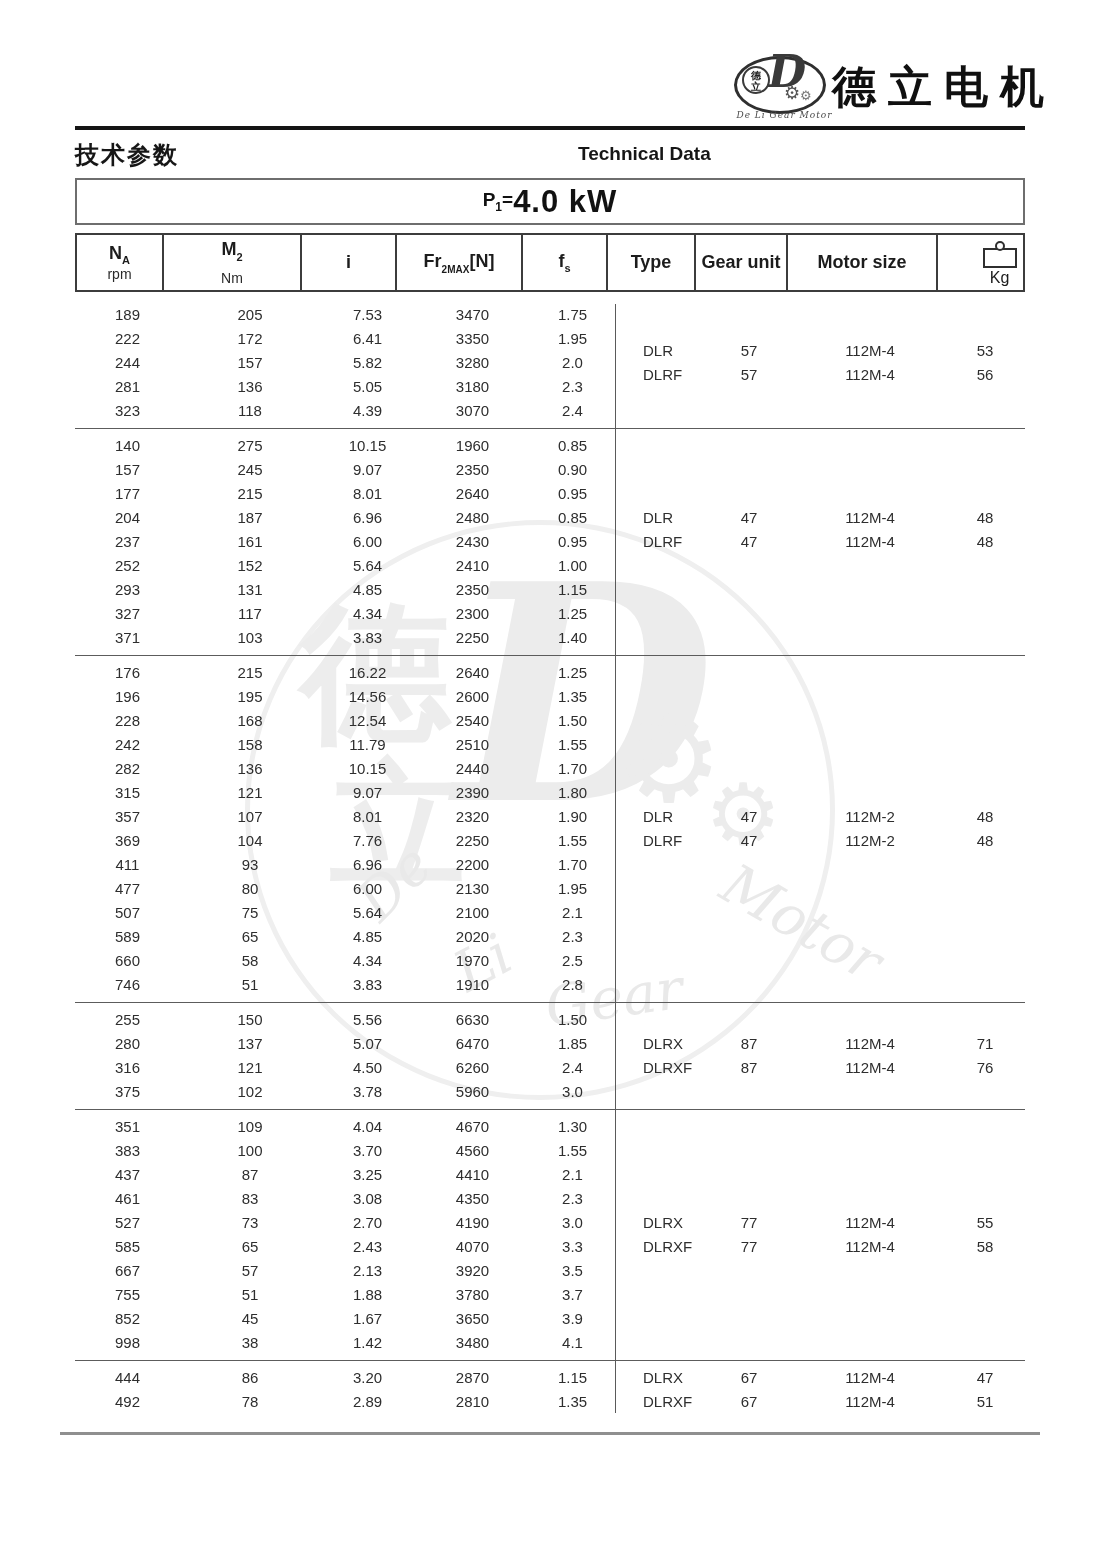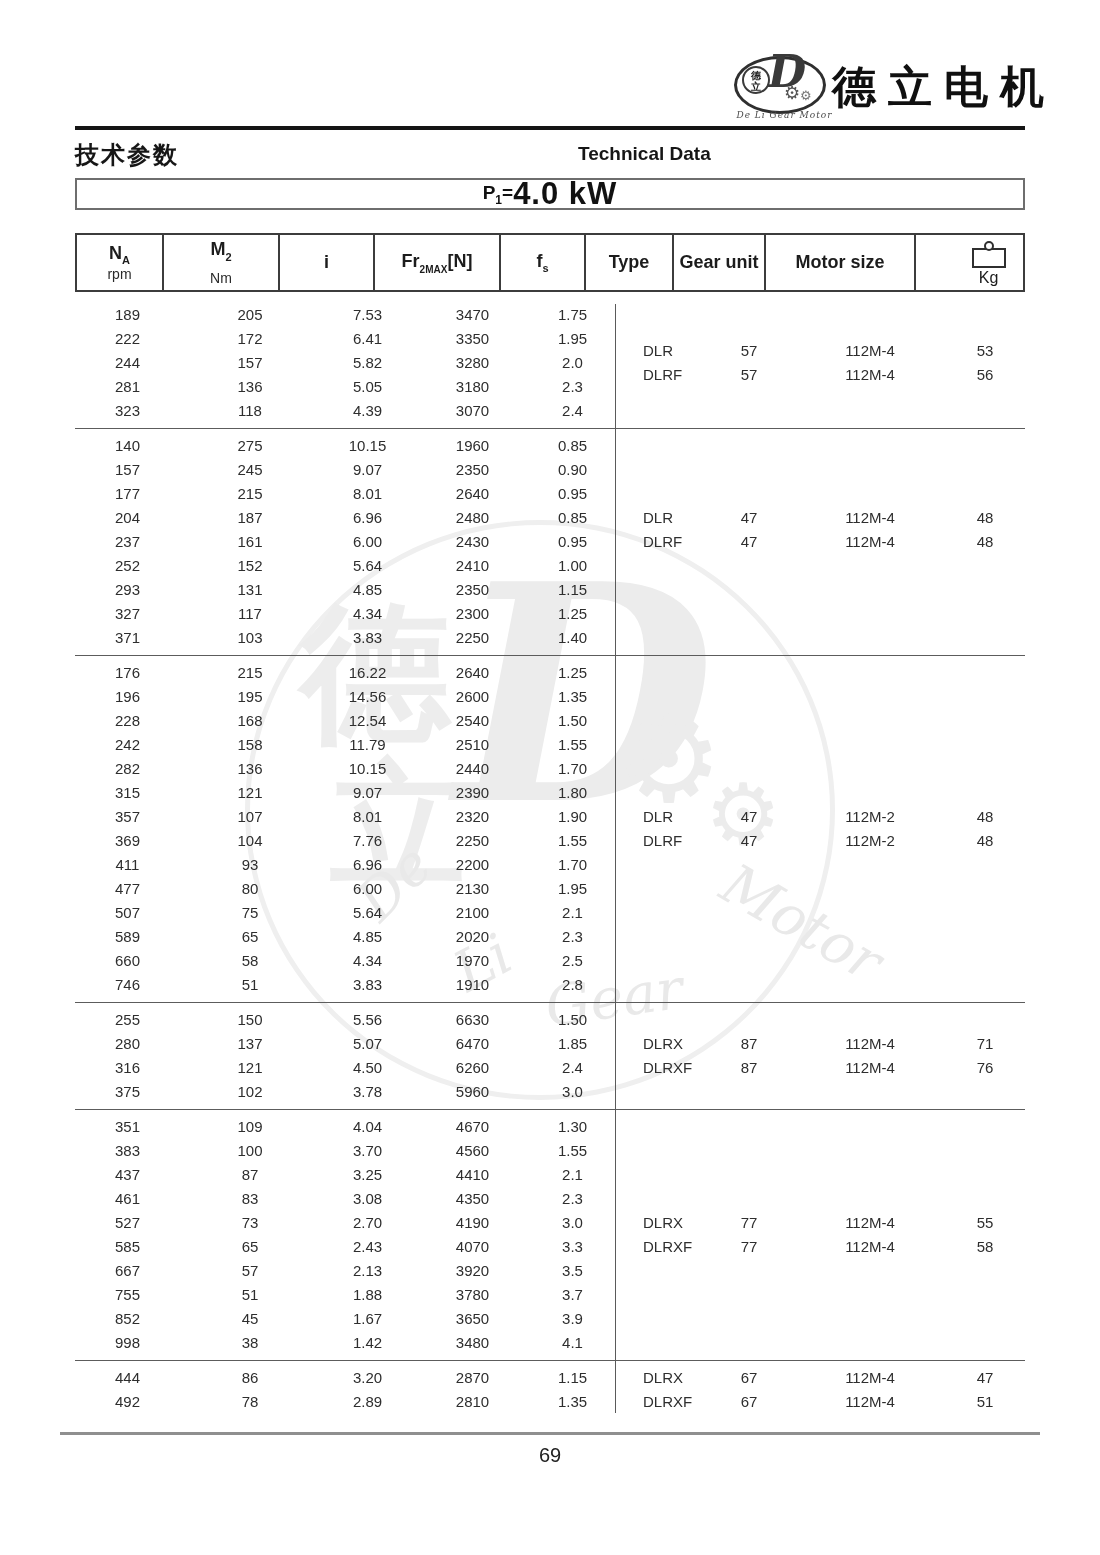--- a/index.html
+++ b/index.html
@@ -47,34 +47,34 @@
 
   .top-rule { position:absolute; left:75px; top:126px; width:950px; height:4px; background:#151515; z-index:2; }
 
   
   .title-cn { position:absolute; left:75px; top:139px; font-size:24px; font-weight:bold;
     color:#161616; letter-spacing:2px; z-index:2; }
   .title-en { position:absolute; left:578px; top:143px; font-size:19px; font-weight:bold;
     color:#161616; z-index:2; }
 
   
-  .power-box { position:absolute; left:75px; top:178px; width:950px; height:32px;
+  .power-box { position:absolute; left:75px; top:178px; width:950px; height:47px;
     border:2px solid #6e6e6e; z-index:2; display:flex; align-items:center; justify-content:center;
     background:rgba(255,255,255,0.0); }
   .power-label { font-size:19px; font-weight:bold; color:#111; }
   .power-label sub { font-size:12px; font-weight:bold; }
   .power-value { font-size:31px; font-weight:bold; color:#111; letter-spacing:1px; }
 
   
   .thead { position:absolute; left:75px; top:233px; width:950px; height:59px;
     border:2px solid #3c3c3c; display:flex; z-index:2; background:transparent; }
   .th { border-right:2px solid #3c3c3c; display:flex; flex-direction:column;
     align-items:center; justify-content:center; line-height:1.15; }
   .th:last-child { border-right:none;padding-left:38px; }
-  .th-na{width:87px;} .th-m2{width:116px;gap:7px;} .th-i{width:95px;} .th-fr{width:126px;}
+  .th-na{width:87px;} .th-m2{width:138px;gap:7px;} .th-i{width:95px;} .th-fr{width:126px;}
   .th-fs{width:85px;} .th-type{width:88px;} .th-gear{width:92px;} .th-motor{width:150px;}
   .th-kg{width:75px; flex:1;}
   .th-main { font-size:18px; font-weight:bold; color:#1c1c1c; }
   .th-main sub { font-size:11px; font-weight:bold; position:relative; bottom:-1px; }
   .th-main .sub-long { font-size:10px; font-weight:bold; position:relative; bottom:-1px; }
   .th-unit { font-size:14px; color:#2a2a2a; }
   .th-unit:empty { display:none; }
   .weight-icon { position:relative; width:34px; height:20px; border:2px solid #2f2f2f;
     margin-top:10px; margin-bottom:1px; background:#fff; }
   .weight-icon::before { content:""; position:absolute; top:-9px; left:50%;
@@ -572,15 +572,14 @@
         <div class="type-row" style="top: 29px;">
           <div class="tcell type">DLRXF</div>
           <div class="tcell gear">67</div>
           <div class="tcell motor">112M-4</div>
           <div class="tcell kg">51</div>
         </div>
       </div>
     </div>
 
   <div class="footer-rule"></div>
-  <div class="page-number">69</div>
 
 </div>
 
 </body></html>

